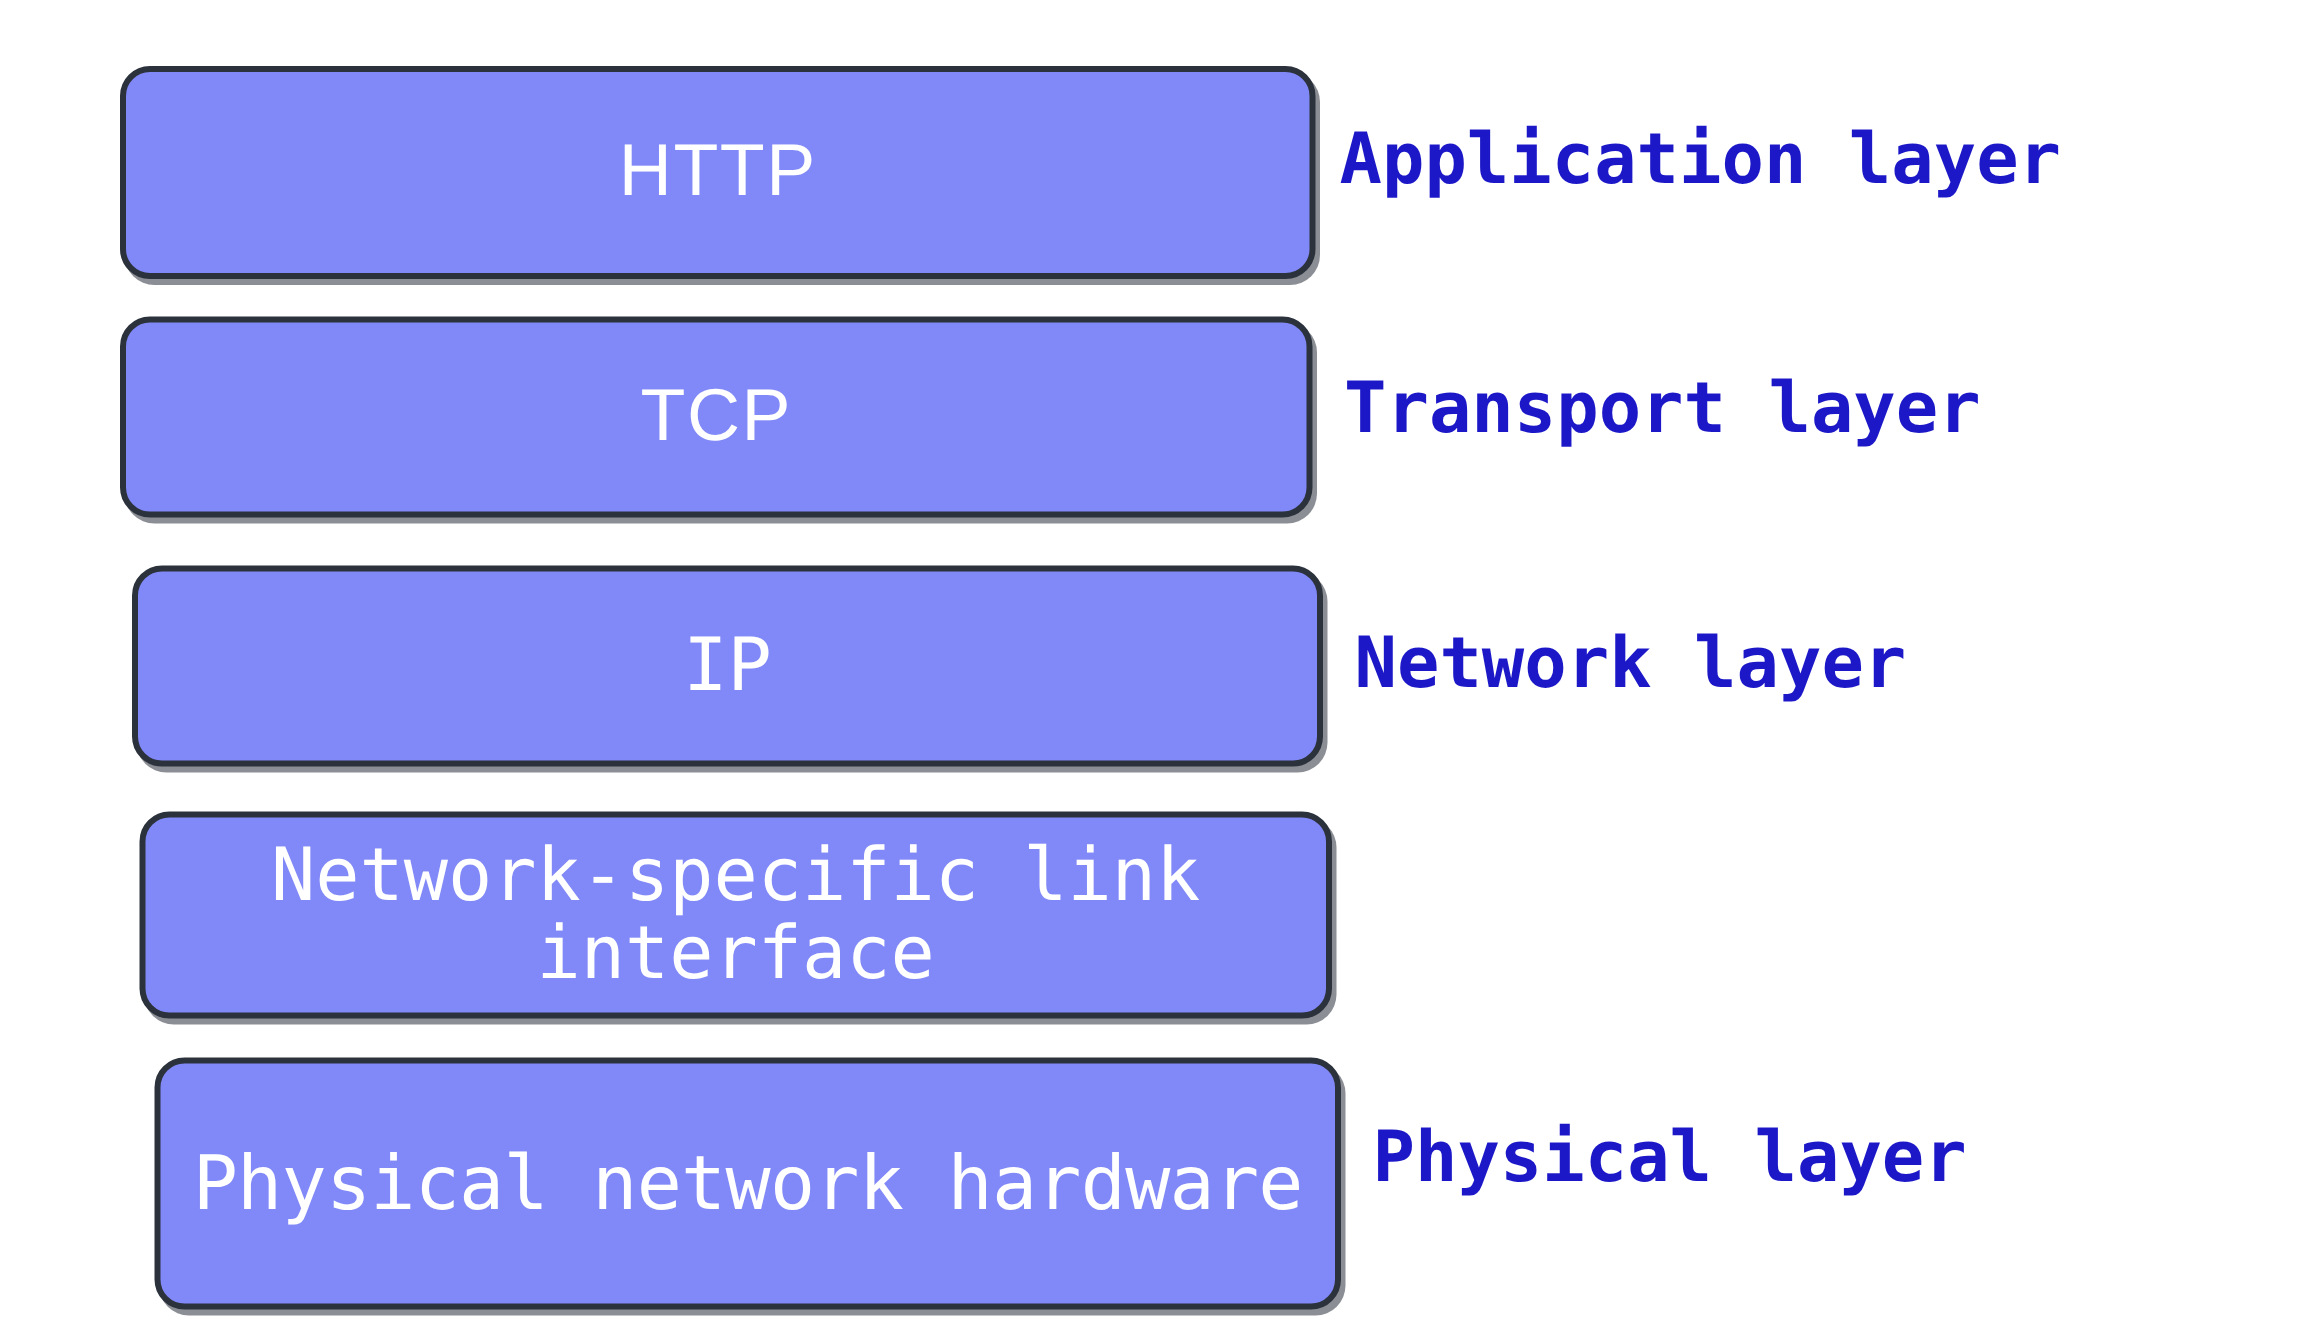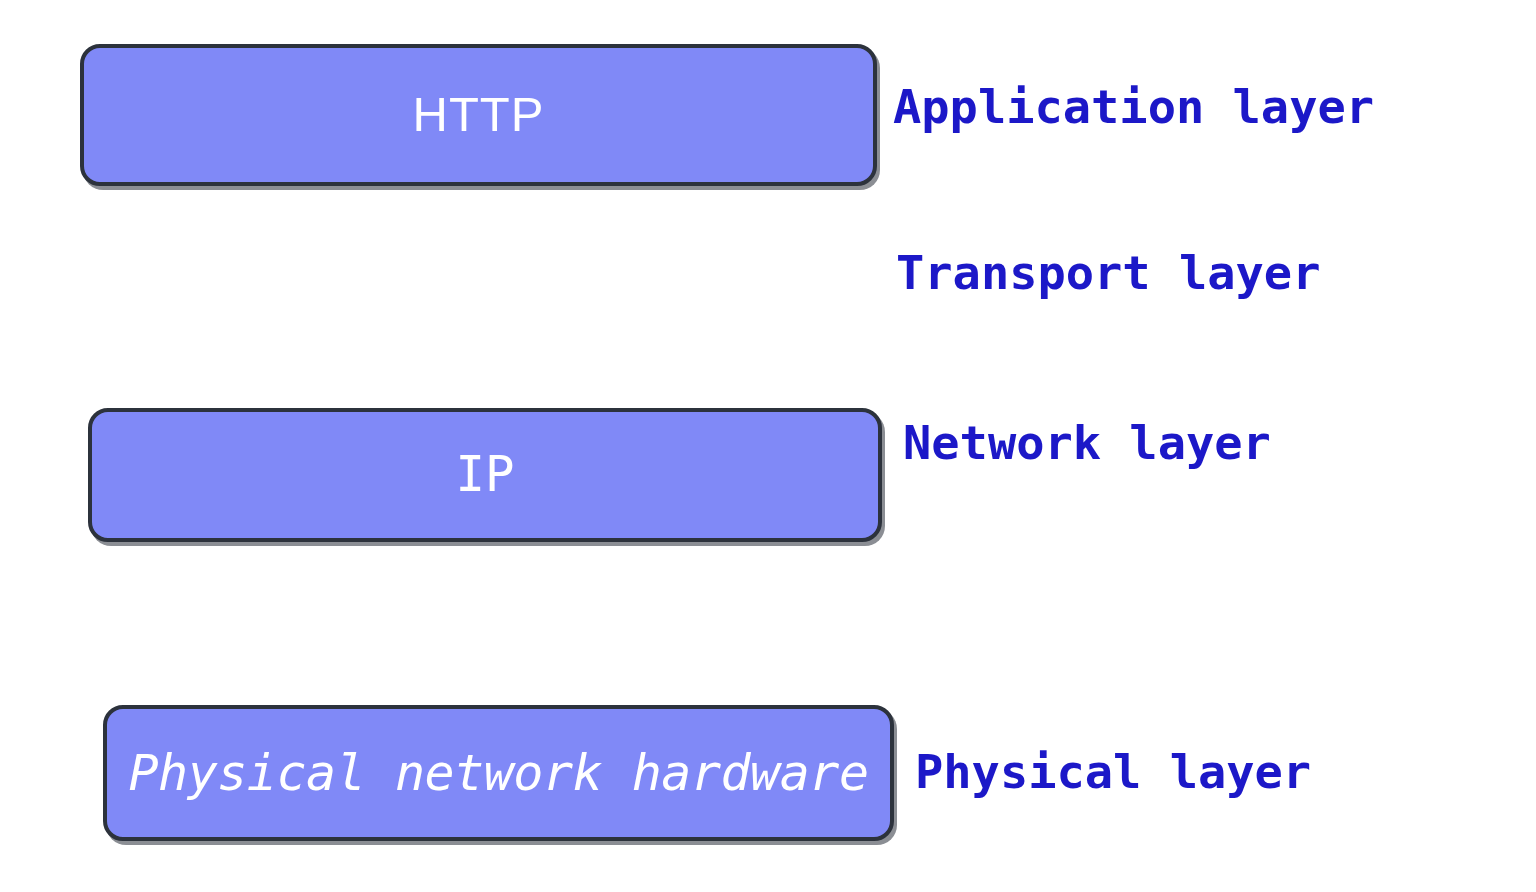--- a/index.html
+++ b/index.html
@@ -72,46 +72,53 @@
     font-weight: 700;
     font-size: 47px;
     color: #1c18c8;
     white-space: nowrap;
     line-height: 1;
   }
 
   
   #box-0 { left: 80px;  top: 44px;  width: 797px; height: 142px; }
   #box-1 { left: 80px;  top: 211px; width: 795px; height: 134px; }
-  #box-2 { left: 88px;  top: 377px; width: 794px; height: 134px; margin-top: 31px; }
+  #box-2 { left: 88px;  top: 377px; width: 794px; height: 134px; }
   #box-3 { left: 93px;  top: 541px; width: 795px; height: 138px; }
-  #box-4 { left: 103px; top: 705px; width: 791px; height: 136px; font-style: italic; }
+  #box-4 { left: 103px; top: 705px; width: 791px; height: 168px; }
 
   #side-0 { left: 893px; top: 83px;  }
   #side-1 { left: 896px; top: 249px; }
   #side-2 { left: 903px; top: 419px; }
   #side-3 { left: 908px; top: 585px; }
   #side-4 { left: 915px; top: 748px; }
 </style>
 </head>
 <body>
 
 <div id="diagram">
 
   <div class="layer-box" id="box-0">
     <span class="box-label sans-text">HTTP</span>
   </div>
   <div class="side-label" id="side-0">Application layer</div>
 
+  <div class="layer-box" id="box-1">
+    <span class="box-label sans-text">TCP</span>
+  </div>
   <div class="side-label" id="side-1">Transport layer</div>
 
   <div class="layer-box" id="box-2">
     <span class="box-label mono-text">IP</span>
   </div>
   <div class="side-label" id="side-2">Network layer</div>
 
+  <div class="layer-box" id="box-3">
+    <span class="box-label mono-text">Network-specific link
+interface</span>
+  </div>
 
   <div class="layer-box" id="box-4">
     <span class="box-label mono-text fit-wide">Physical network hardware</span>
   </div>
   <div class="side-label" id="side-4">Physical layer</div>
 
 </div>
 
 </body></html>

